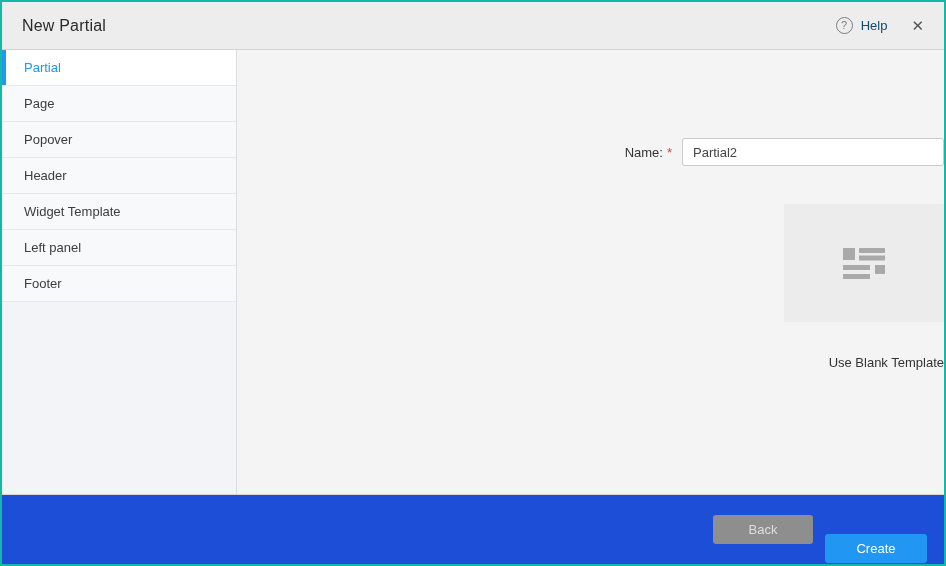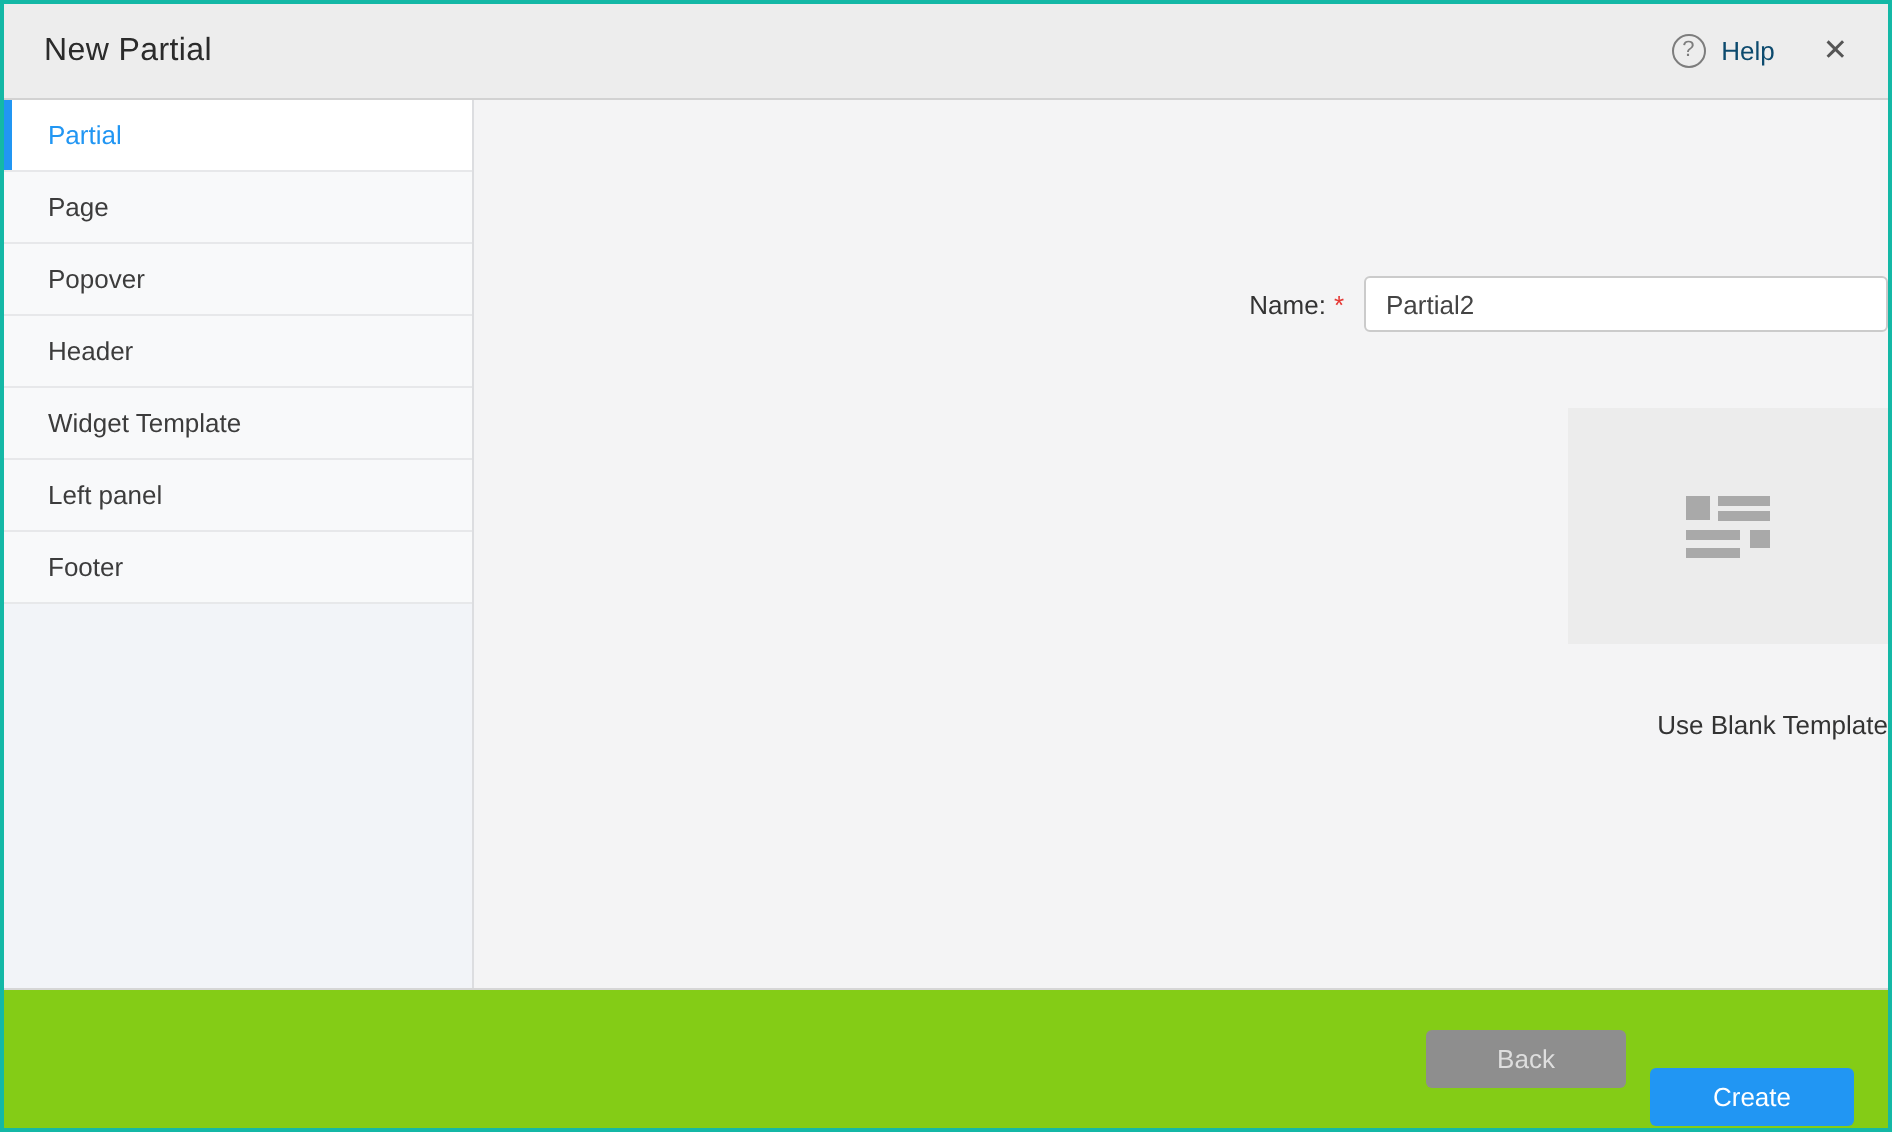--- a/index.html
+++ b/index.html
@@ -101,21 +101,21 @@
   .template-icon svg { display: block; }
   .template-caption {
     margin-top: 33px;
     font-size: 13px; color: #333;
     cursor: pointer;
   }
 
   
   .footerbar {
     flex: 0 0 70px;
-    background: #84cc16;
+    background: #1d4ed8;
     border-top: 1px solid #d6d6d6;
     display: flex; align-items: center; justify-content: flex-end;
     padding-right: 17px;
   }
   .btn {
     height: 29px; border: none; border-radius: 3px;
     font-size: 13px; cursor: pointer;
     font-family: "Liberation Sans", sans-serif;
   }
   .btn-back { width: 100px; background: #8e8e8e; color: #dedede; margin-right: 12px; }

